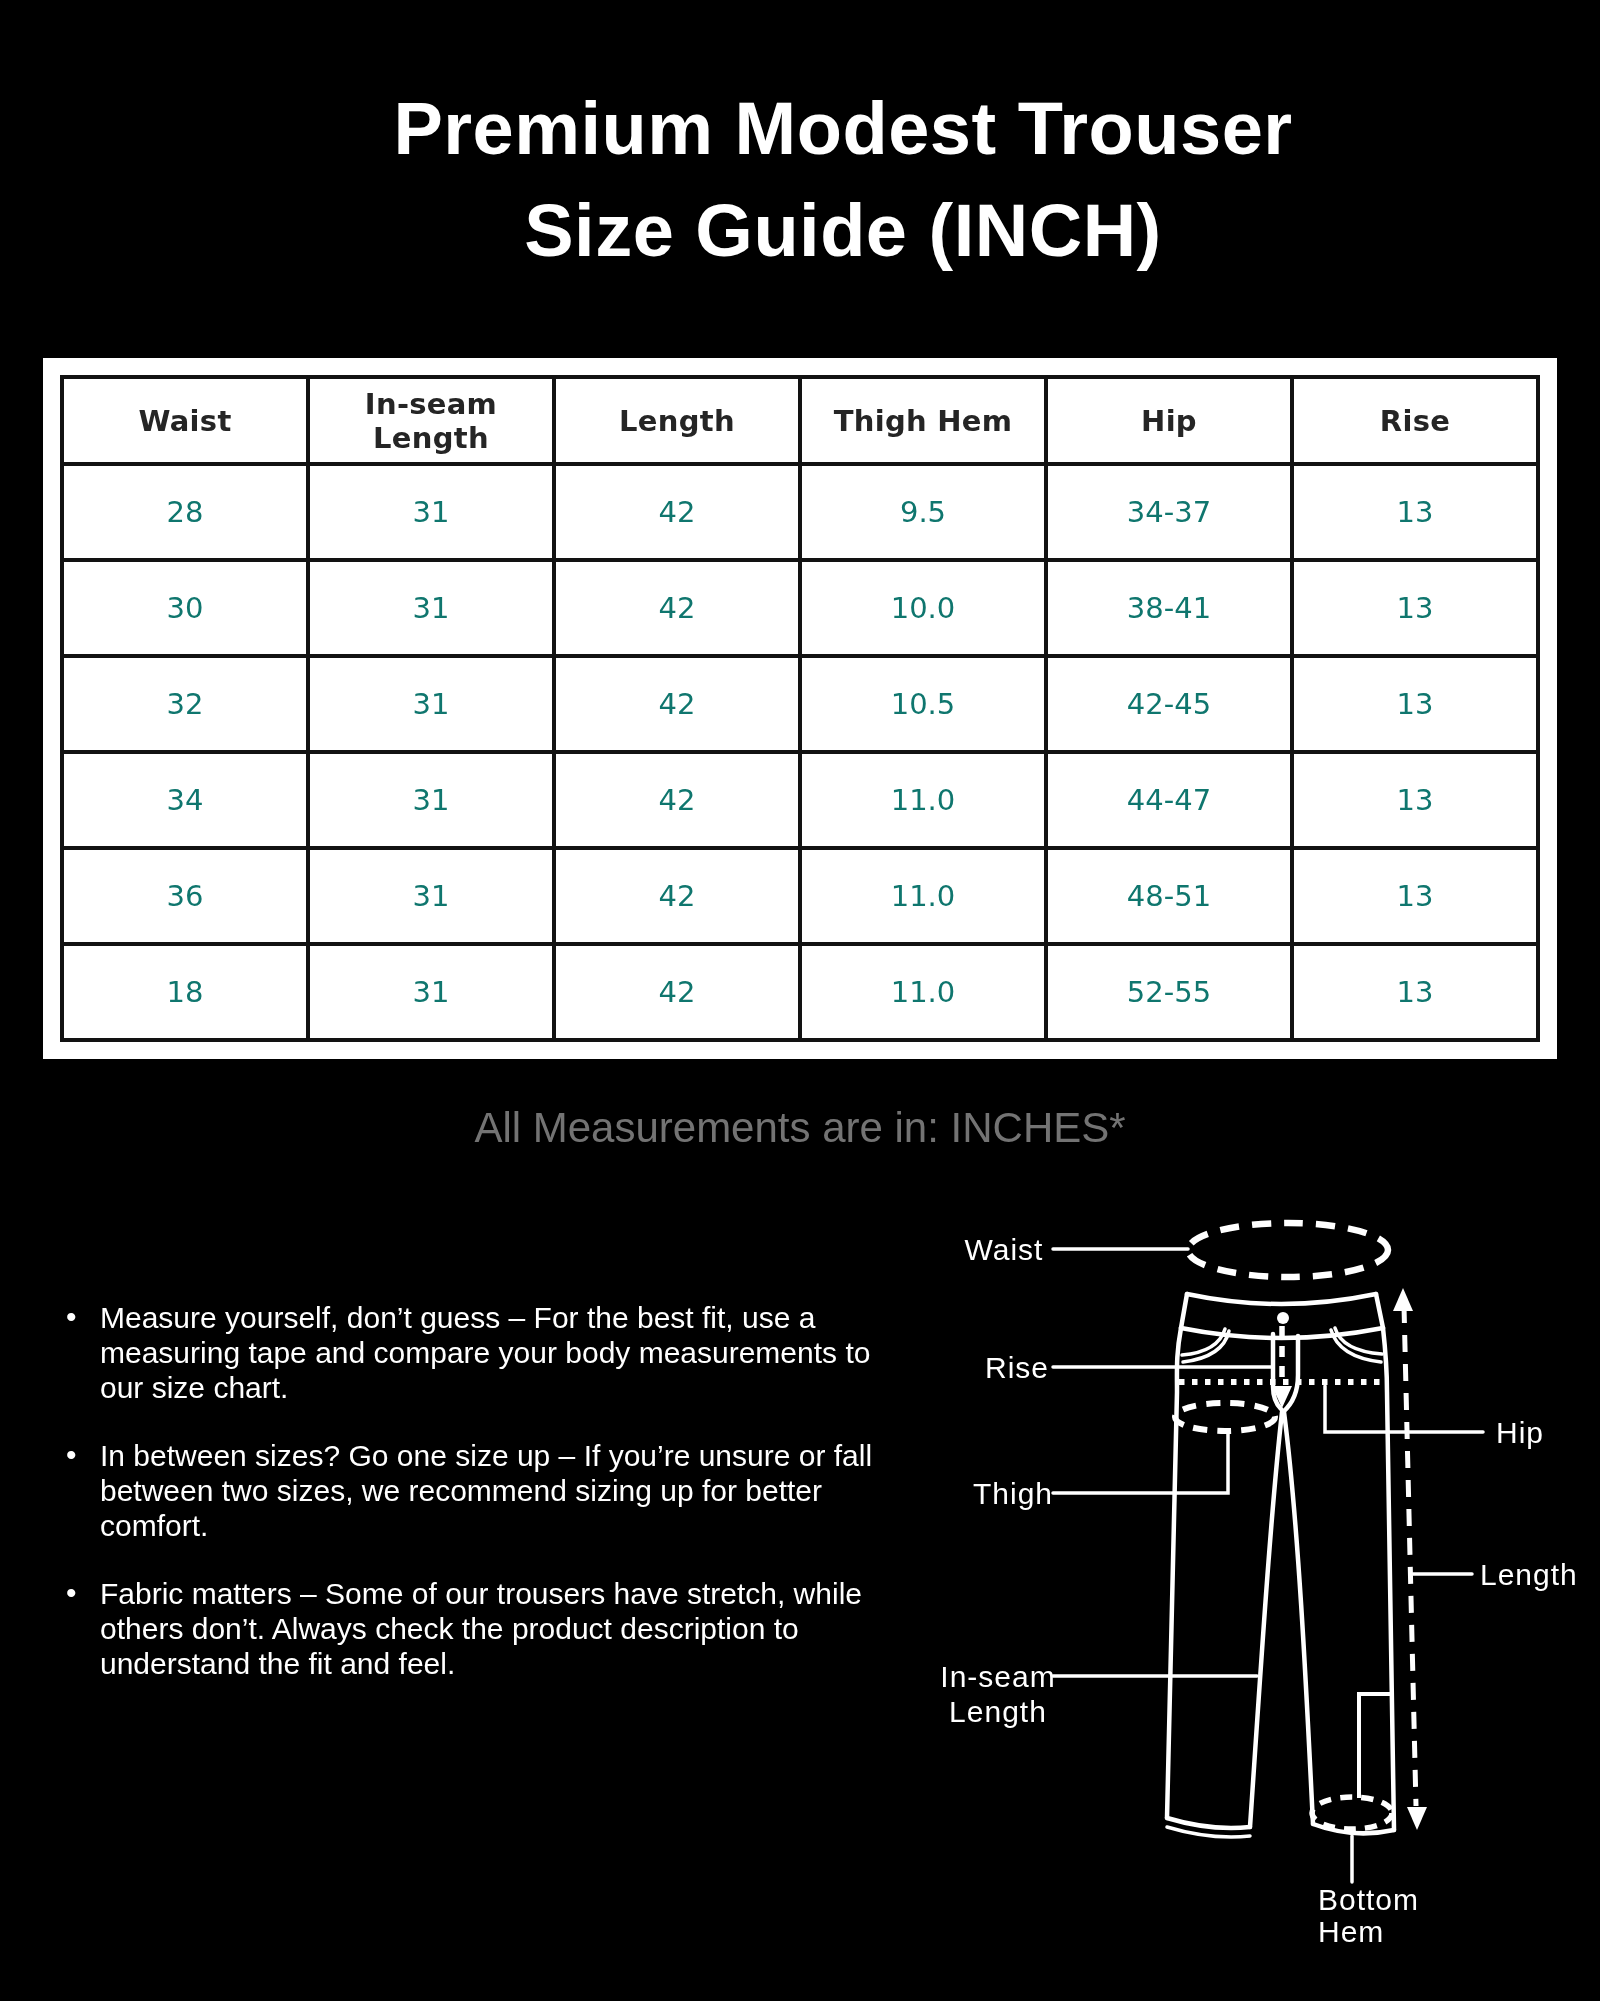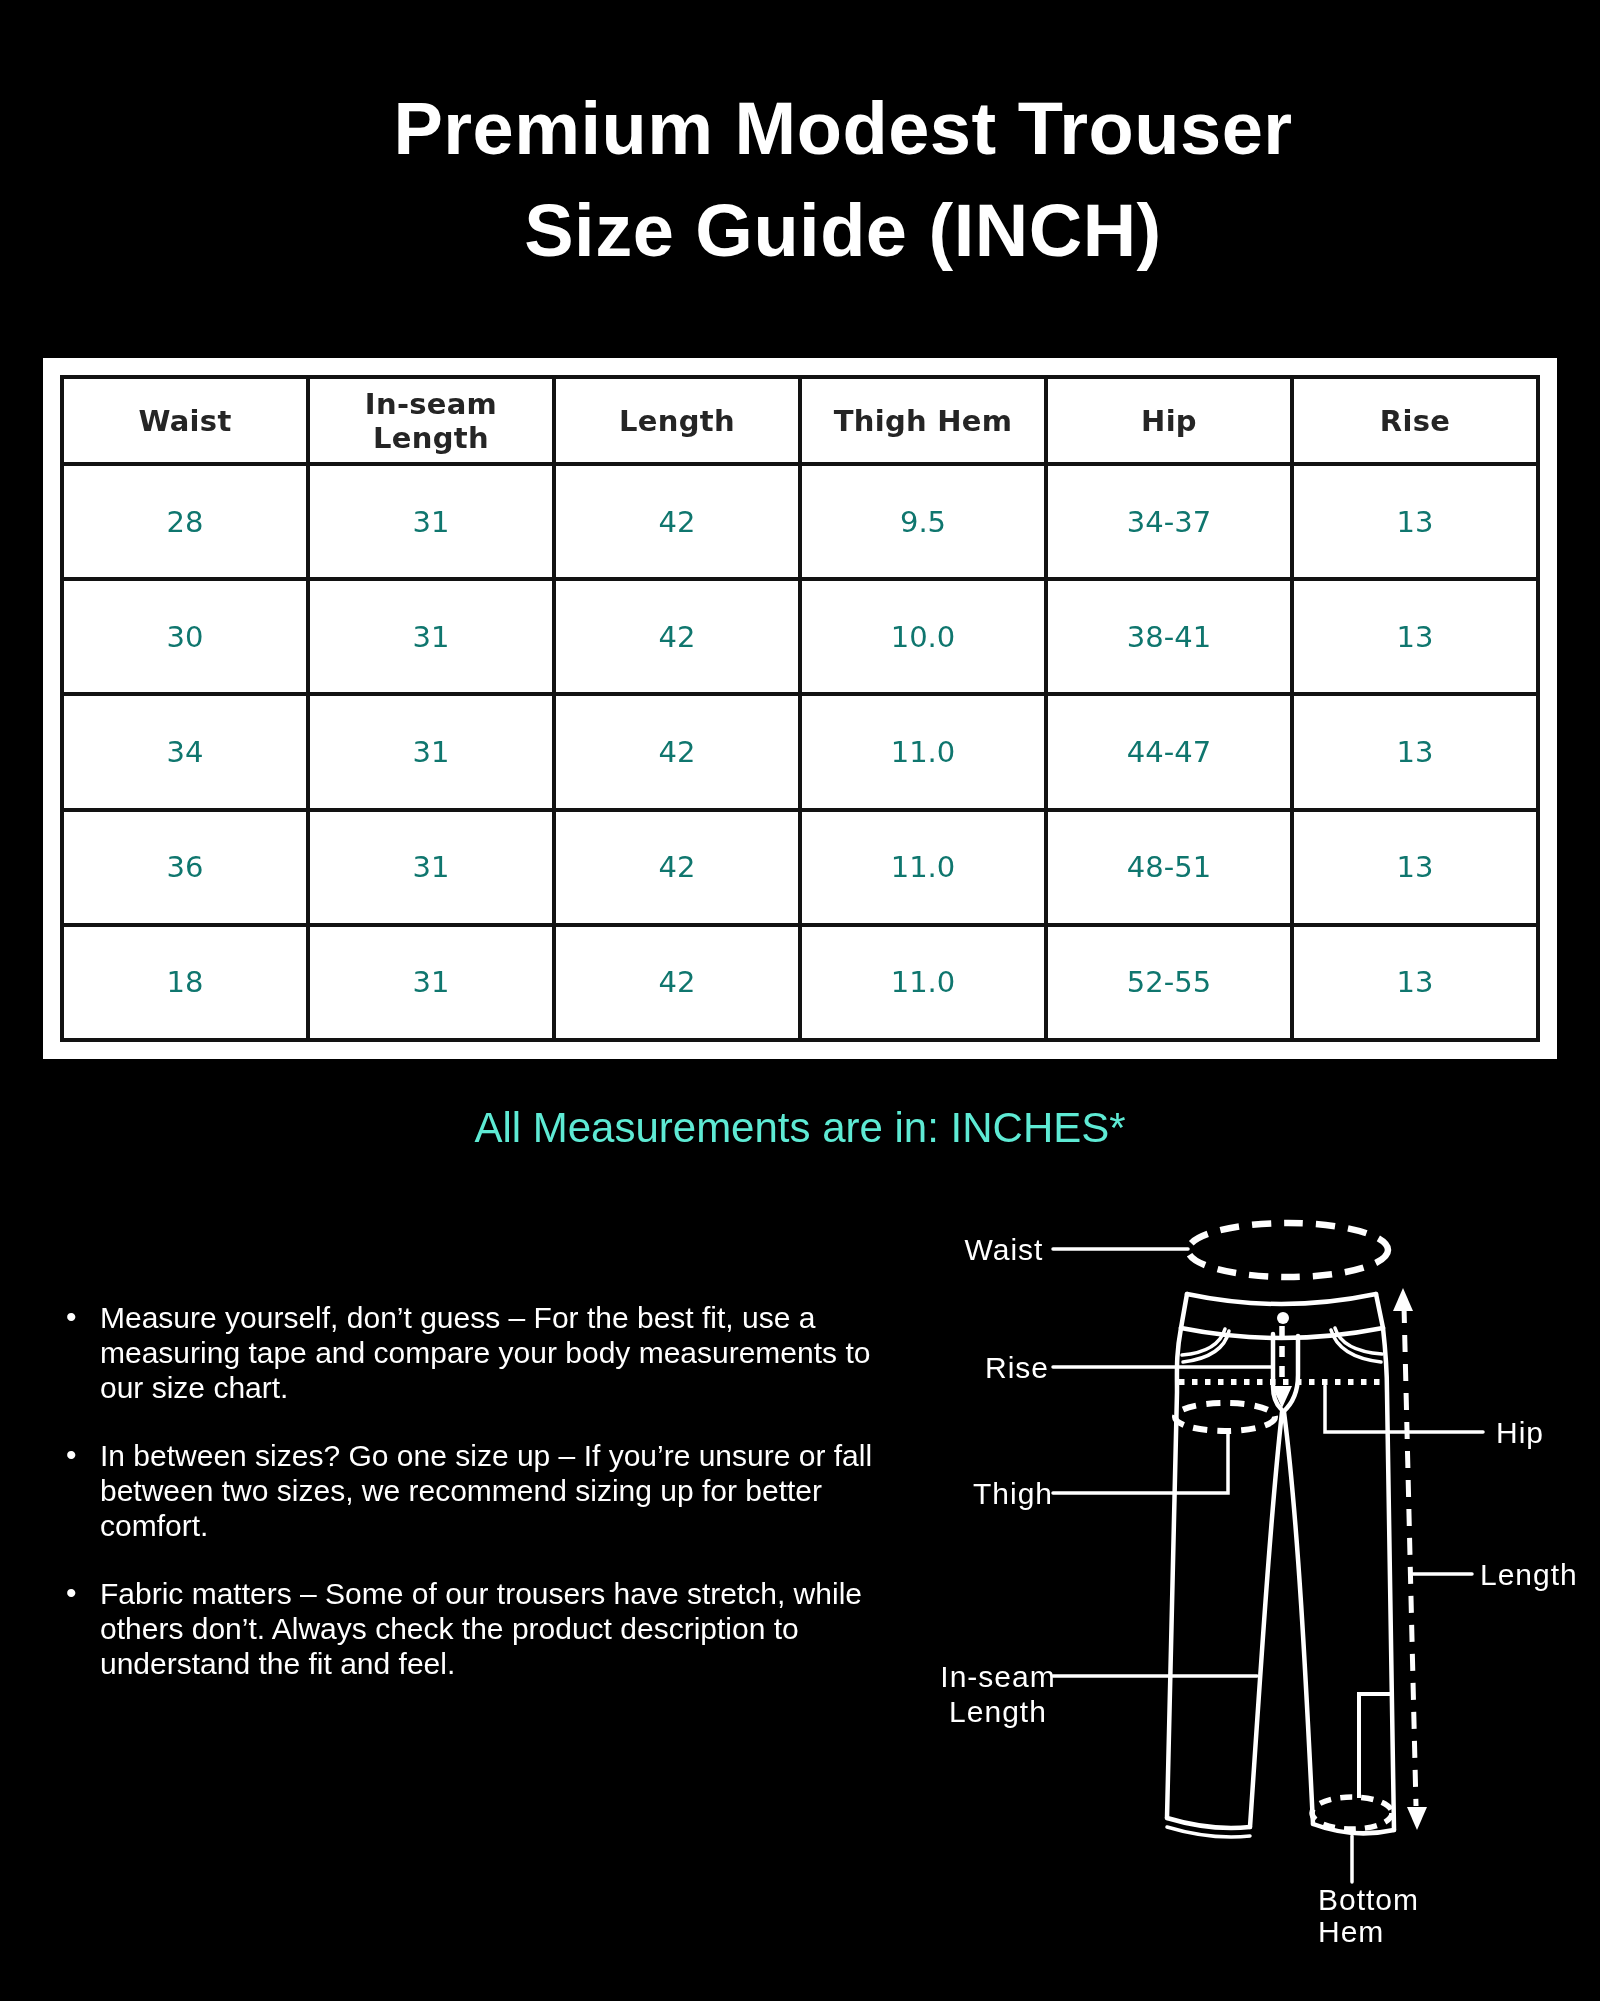--- a/index.html
+++ b/index.html
@@ -31,21 +31,21 @@
   table.size th, table.size td{
     border:4px solid #121212;
     text-align:center;vertical-align:middle;
     height:83px;padding:0;
   }
   table.size th{font-size:29px;font-weight:700;color:#252525;letter-spacing:0.3px;}
   table.size td{font-size:29px;font-weight:400;color:#0f766e;}
   
   .units{
     position:absolute;top:1104px;left:0;width:1600px;
-    text-align:center;font-size:42px;line-height:48px;color:#5eead4;font-weight:400;
+    text-align:center;font-size:42px;line-height:48px;color:#737373;font-weight:400;
   }
   
   .tips{
     position:absolute;left:58px;top:1300px;width:836px;
     list-style:none;margin:0;padding:0;
   }
   .tips li{
     position:relative;padding-left:42px;margin:0 0 33px 0;
     font-size:30px;line-height:35px;color:#fff;
   }
@@ -91,20 +91,28 @@
         <td>9.5</td>
         <td>34-37</td>
         <td>13</td>
       </tr>
       <tr>
         <td>30</td>
         <td>31</td>
         <td>42</td>
         <td>10.0</td>
         <td>38-41</td>
+        <td>13</td>
+      </tr>
+      <tr>
+        <td>32</td>
+        <td>31</td>
+        <td>42</td>
+        <td>10.5</td>
+        <td>42-45</td>
         <td>13</td>
       </tr>
       <tr>
         <td>34</td>
         <td>31</td>
         <td>42</td>
         <td>11.0</td>
         <td>44-47</td>
         <td>13</td>
       </tr>

